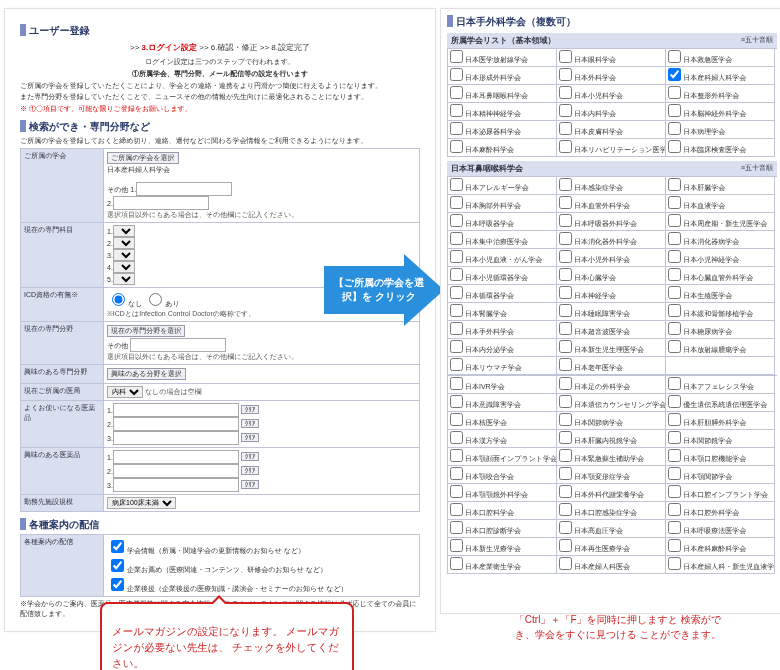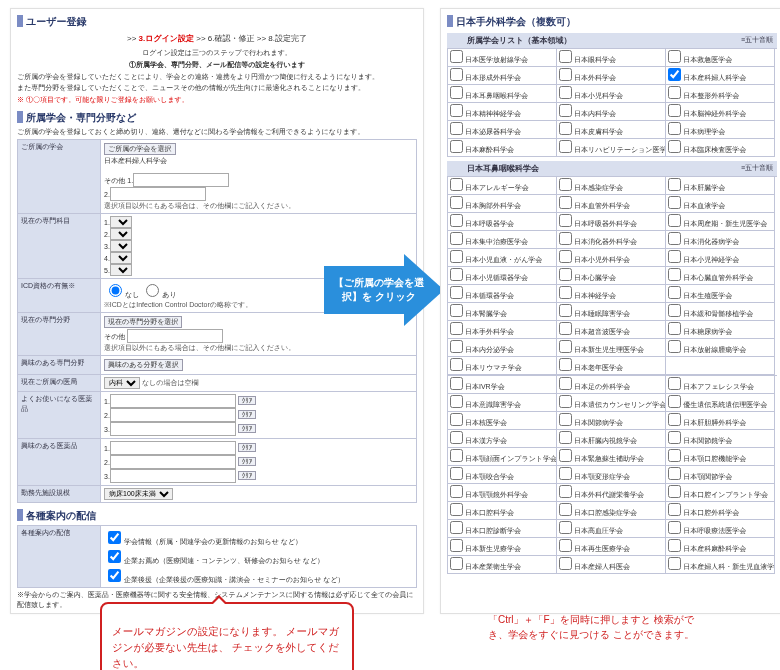--- a/index.html
+++ b/index.html
@@ -1,17 +1,17 @@
 <!DOCTYPE html>
 <html><head>
 <meta charset="utf-8">
 <style>
 body{margin:0;font-family:"MS PGothic",sans-serif;font-size:8px;background:#fff;color:#333;width:780px;height:670px;position:relative;overflow:hidden}
 .panel{position:absolute;border:1px solid #e0e0e0;background:#fff;box-shadow:0 0 2px rgba(0,0,0,.06)}
-.left{left:10px;top:8px;width:400px;height:592px;padding:6px}
+.left{left:4px;top:8px;width:400px;height:592px;padding:15px}
 .right{left:440px;top:8px;width:330px;height:592px;padding:6px}
 .h{font-size:10px;font-weight:bold;color:#2a3a6a}
 .h:before{content:"";display:inline-block;width:6px;height:12px;background:#7b8cc4;margin-right:3px;vertical-align:-2px}
 .steps{font-size:8px;text-align:center;margin:4px 0}
 .step-on{color:#d00;font-weight:bold}
 .note{font-size:7px;line-height:1.4;margin:2px 0}
 .note.c{text-align:center}
 .red{color:#d00}
 table.form{width:100%;border-collapse:collapse;margin-top:2px}
 table.form td{border:1px solid #c0c4d8;padding:2px 3px;font-size:7px;vertical-align:top}
@@ -30,44 +30,44 @@
 .big-arrow .head{position:absolute;left:80px;top:0;width:0;height:0;border-top:36px solid transparent;border-bottom:36px solid transparent;border-left:40px solid #2a8fdc}
 .arrow-txt{position:absolute;left:4px;top:18px;width:102px;color:#fff;font-size:10px;text-align:center;line-height:1.35;font-weight:bold}
 
 .callout{position:absolute;left:100px;top:602px;width:230px;border:2px solid #d02020;border-radius:8px;background:#fff;padding:20px 10px;color:#d02020;font-size:10.5px;line-height:1.5}
 .callout:before{content:"";position:absolute;left:108px;top:-18px;border:9px solid transparent;border-bottom-color:#d02020}
 .callout:after{content:"";position:absolute;left:110px;top:-13px;border:7px solid transparent;border-bottom-color:#fff}
 
 .r-btn-row{text-align:center;margin:4px 0 6px}
 .r-btn{display:inline-block;background:#e5e8f0;border:1px solid #889;padding:2px 22px;font-size:8px;margin:0 6px}
 
-.bar{background:#d9dfee;font-size:8px;font-weight:bold;color:#334;padding:2px 20px;margin-top:4px;position:relative}
+.bar{background:#d9dfee;font-size:8px;font-weight:bold;color:#334;padding:2px 4px;margin-top:4px;position:relative}
 .bar .sort{position:absolute;right:4px;top:2px;font-size:7px;font-weight:normal}
 .grid{display:flex;flex-wrap:wrap;border-left:1px solid #c0c4d8;border-top:1px solid #c0c4d8}
 .cell{width:33.15%;box-sizing:border-box;border-right:1px solid #c0c4d8;border-bottom:1px solid #c0c4d8;padding:1px 2px;font-size:7px;white-space:nowrap;overflow:hidden}
 .cell input{margin:0 2px 0 0;vertical-align:-1px}
-.tip{position:absolute;left:488px;top:612px;width:220px;color:#d02020;font-size:10px;line-height:1.5;}
+.tip{position:absolute;left:508px;top:612px;width:220px;color:#d02020;font-size:10px;line-height:1.5;text-align:center}
 </style>
 </head>
 <body>
 
 <div class="panel left">
   <div class="h">ユーザー登録</div>
   <div class="steps">
     &gt;&gt; <span class="step-on">3.ログイン設定</span>
     &gt;&gt; <span>6.確認・修正</span>
     &gt;&gt; <span>8.設定完了</span>
   </div>
   <div class="note c">ログイン設定は三つのステップで行われます。</div>
   <div class="note c" style="font-weight:bold">①所属学会、専門分野、メール配信等の設定を行います</div>
   <div class="note">ご所属の学会を登録していただくことにより、学会との連絡・連携をより円滑かつ簡便に行えるようになります。</div>
   <div class="note">また専門分野を登録していただくことで、ニュースその他の情報が先生向けに最適化されることになります。</div>
   <div class="note red">※ ①〇項目です。可能な限りご登録をお願いします。</div>
 
-  <div class="h" style="margin-top:6px">所属学会・専門分野など</div>
+  <div class="h" style="margin-top:6px">検索ができ・専門分野など</div>
   <div class="note">ご所属の学会を登録しておくと締め切り、連絡、還付などに関わる学会情報をご利用できるようになります。</div>
 
   <table class="form">
     <tbody>
         <tr>
       <td class="lbl">ご所属の学会</td>
       <td>
         <span class="mini-btn">ご所属の学会を選択</span><br>
         <span>日本産科婦人科学会</span><br><br>
         <span>その他 1.</span><input type="text" style="width: 90px;"><br>

